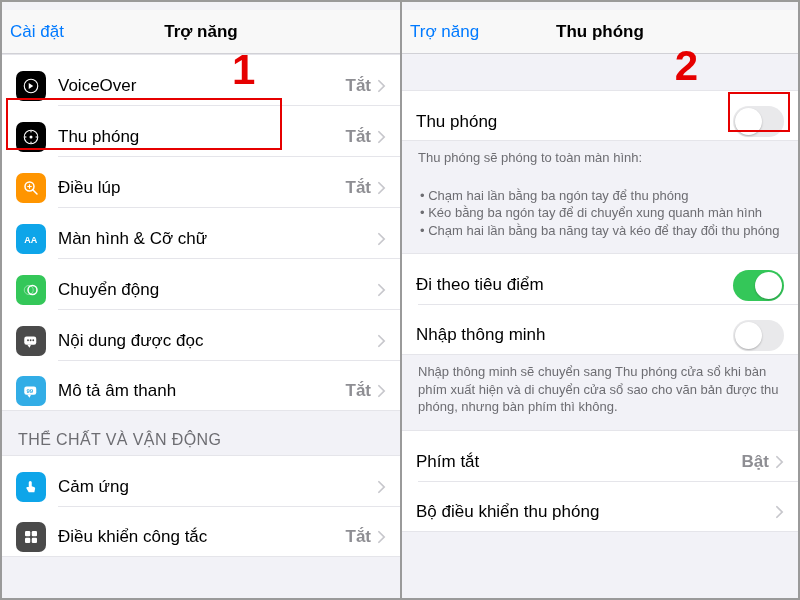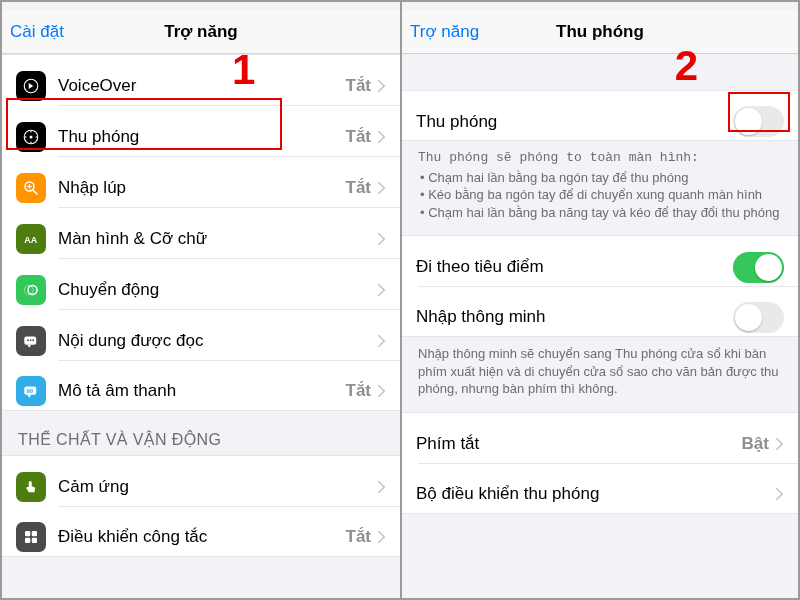--- a/index.html
+++ b/index.html
@@ -32,32 +32,32 @@
   .chevron svg { width: 9px; height: 14px; display:block; }
 
   
   .toggle { width: 51px; height: 31px; border-radius: 16px; position: relative; background:#e9e9eb; }
   .toggle.on { background:#34c759; }
   .toggle .knob { position:absolute; top:2px; left:2px; width:27px; height:27px; border-radius:50%; background:#fff; box-shadow:0 1px 2px rgba(0,0,0,.25); }
   .toggle.on .knob { left:auto; right:2px; }
 
   
   .desc { font-size: 13px; color: #6d6d72; padding: 8px 16px 14px; line-height: 1.35; }
-  .desc .dt { display:block; margin-bottom:2px;font-family:Liberation Mono, monospace; }
+  .desc .dt { display:block; margin-bottom:20px; }
   .desc ul { list-style: none; padding-left: 2px; }
   .desc li::before { content:"• "; }
 
   
   .anno-num { position:absolute; color:#e60000; font-size: 42px; font-weight: 600; pointer-events:none; z-index: 20; }
   .highlight-box { position:absolute; border:2px solid #e60000; pointer-events:none; z-index: 19; }
 
   
   .bg-black { background:#000; }
   .bg-orange { background:#ff9500; }
-  .bg-blue { background:#4d7c0f; }
+  .bg-blue { background:#0ea5e9; }
   .bg-green { background:#34c759; }
   .bg-darkgray { background:#4a4a4a; }
   .bg-lightblue { background:#32ade6; }
 </style>
 </head>
 <body>
 <div class="frame">
 
 <div class="panel">
   <div class="navbar">
@@ -112,21 +112,21 @@
     </div>
     <div class="row">
       <div class="icon bg-orange">
         <svg viewBox="0 0 24 24">
               <circle cx="10" cy="10" r="6" stroke="#fff" stroke-width="2" fill="none"></circle>
               <line x1="14" y1="14" x2="20" y2="20" stroke="#fff" stroke-width="2" stroke-linecap="round"></line>
               <line x1="7" y1="10" x2="13" y2="10" stroke="#fff" stroke-width="1.5"></line>
               <line x1="10" y1="7" x2="10" y2="13" stroke="#fff" stroke-width="1.5"></line>
             </svg>
       </div>
-      <div class="label">Nhập lúp</div>
+      <div class="label">Điều lúp</div>
       <div class="value">Tắt</div>
       <div class="chevron">
             <svg viewBox="0 0 10 16">
               <path d="M2 2l6 6-6 6" stroke="#c7c7cc" stroke-width="2" fill="none" stroke-linecap="round"></path>
             </svg>
           </div>
     </div>
     <div class="row">
       <div class="icon bg-blue">
         <svg viewBox="0 0 24 24">

